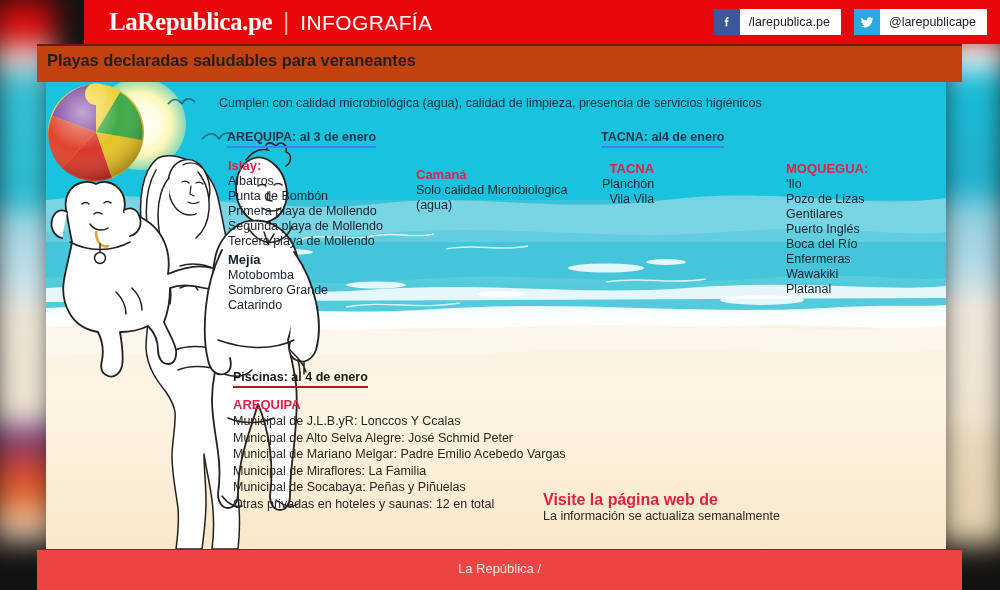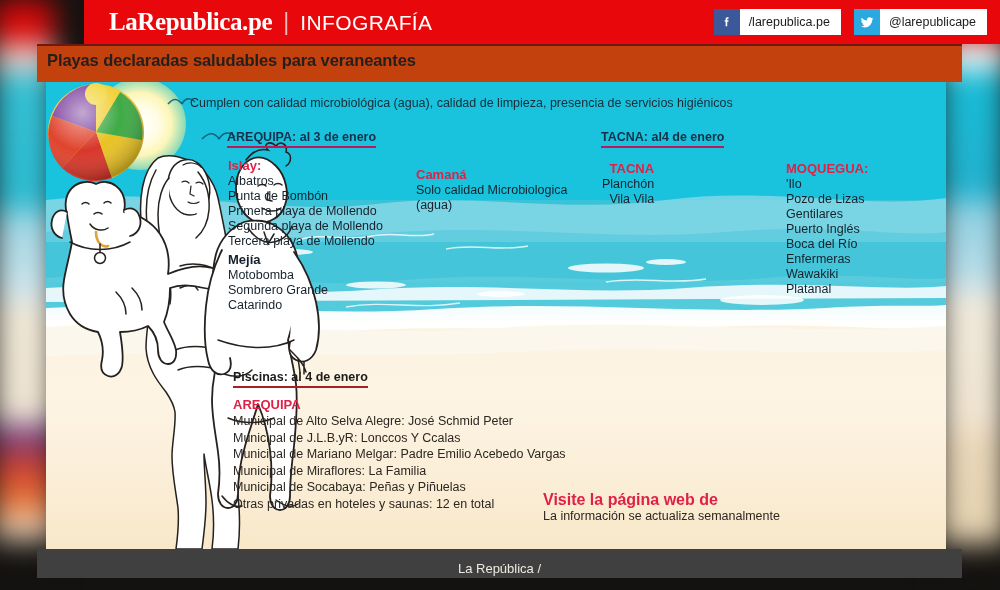--- a/index.html
+++ b/index.html
@@ -61,40 +61,40 @@
   .sand{position:absolute;left:0;top:232px;width:100%;height:235px;
         background:linear-gradient(to bottom,#fbf3e2 0%,#fdf4e4 35%,#fbeed7 70%,#f8e8c9 100%);}
 
   .sun{position:absolute;left:48px;top:-4px;width:92px;height:92px;border-radius:50%;
        background:radial-gradient(circle at 50% 50%, #ffffff 0%, #fffde6 28%, #fdf6b8 48%, rgba(253,240,150,.55) 68%, rgba(253,240,150,0) 82%);}
 
   svg.scene{position:absolute;left:0;top:0;width:900px;height:467px;overflow:visible;}
 
   
   .tx{position:absolute;}
-  .subtitle{left:144px;top:14px;font-size:12.5px;color:#1b2b38;white-space:nowrap;text-align:right;}
+  .subtitle{left:173px;top:14px;font-size:12.5px;color:#1b2b38;white-space:nowrap;text-align:right;}
 
   .sec-head{font-size:12.5px;font-weight:bold;color:#17304a;white-space:nowrap;padding-bottom:2px;}
-  .sec-head.blue{border-bottom:2px solid #be185d;}
+  .sec-head.blue{border-bottom:2px solid #3b82f6;}
   .sec-head.red{border-bottom:2px solid #a8201f;color:#1d1b19;}
 
   .col-title{font-size:13px;font-weight:bold;color:#e02047;margin-bottom:1px;white-space:nowrap;}
   .col-title.dark{color:#13202c;}
   .li{font-size:12.5px;color:#16222c;line-height:15px;white-space:nowrap;}
 
   .piscinas-wrap{left:187px;top:285px;}
   .piscinas-list .li{line-height:16.5px;color:#2c2722;}
 
   .web-note{left:497px;top:409px;}
   .web-note .l1{font-size:16px;font-weight:bold;color:#e02047;white-space:nowrap;}
   .web-note .l2{font-size:12.5px;font-weight:bold;color:#1e1a17;white-space:nowrap;}
   .web-note .l3{font-size:12.5px;color:#2c2722;white-space:nowrap;}
 
   
-  .footer{position:absolute;left:37px;top:549px;width:925px;height:29px;background:#404040;}
+  .footer{position:absolute;left:37px;top:549px;width:925px;height:41px;background:#ef4444;}
   .footer .rule{position:absolute;left:0;top:0;width:100%;height:1px;background:#4a3f2d;}
   .footer-txt{position:absolute;left:0;right:0;top:12px;text-align:center;font-size:13px;color:#efe9e0;}
 </style>
 </head>
 <body>
 
 <div class="stage">
 
   <div class="backdrop left"></div>
   <div class="backdrop right"></div>
@@ -316,22 +316,22 @@
       <div class="li">Boca del Río</div>
       <div class="li">Enfermeras</div>
       <div class="li">Wawakiki</div>
       <div class="li">Platanal</div>
     </div>
 
     <div class="tx piscinas-wrap">
       <div class="sec-head red" style="display:inline-block;">Piscinas: al 4 de enero</div>
       <div class="col-title" style="margin-top:9px;">AREQUIPA</div>
       <div class="piscinas-list">
+        <div class="li">Municipal de J.L.B.yR: Lonccos Y Ccalas</div>
         <div class="li">Municipal de Alto Selva Alegre: José Schmid Peter</div>
-        <div class="li">Municipal de J.L.B.yR: Lonccos Y Ccalas</div>
         <div class="li">Municipal de Mariano Melgar: Padre Emilio Acebedo Vargas</div>
         <div class="li">Municipal de Miraflores: La Familia</div>
         <div class="li">Municipal de Socabaya: Peñas y Piñuelas</div>
         <div class="li">Otras privadas en hoteles y saunas: 12 en total</div>
       </div>
     </div>
 
     <div class="tx web-note">
       <div class="l1">Visite la página web de</div>
       <div class="l3">La información se actualiza semanalmente</div>

